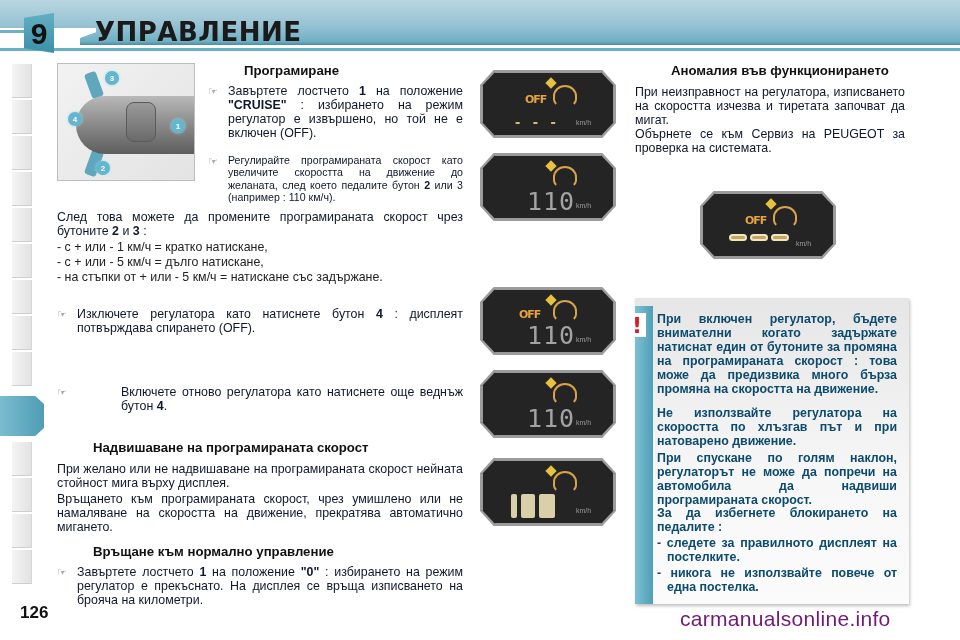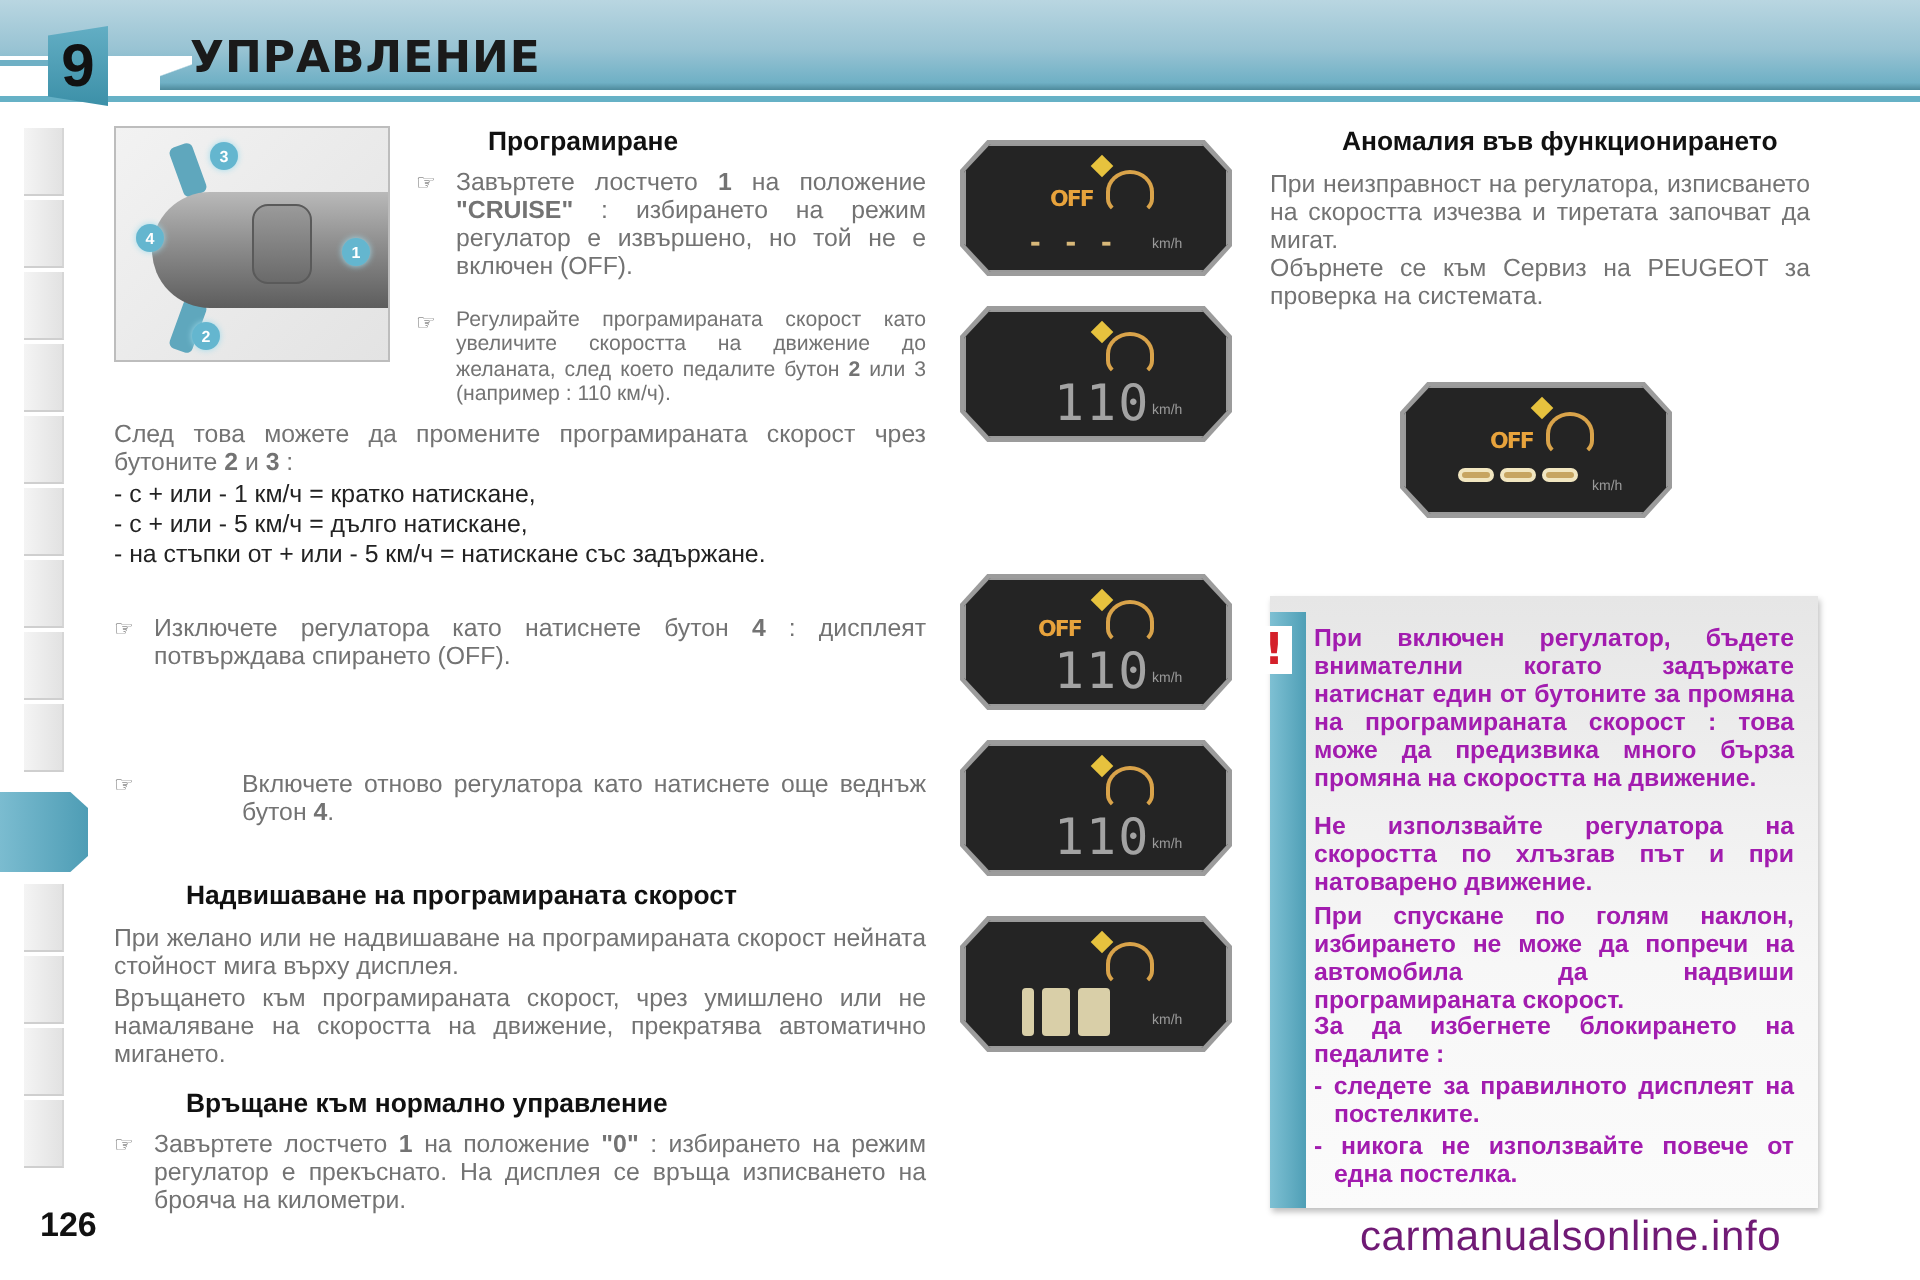--- a/index.html
+++ b/index.html
@@ -24,21 +24,21 @@
       background: linear-gradient(160deg, #ffffff 49%, transparent 51%);
     }
     .chapter-badge {
       position: absolute; left: 24px; top: 13px; width: 30px; height: 40px;
       background: linear-gradient(to bottom, #63aec4, #3c90a8);
       clip-path: polygon(0 12%, 100% 0, 100% 100%, 0 88%);
       display: flex; align-items: center; justify-content: center;
     }
     .chapter-num { font-weight: bold; font-size: 30px; color: #111; font-family: "Liberation Sans", sans-serif; line-height: 1; margin-top: 2px; }
     .header-title {
-      position: absolute; left: 95px; top: 17px; font-size: 22px; font-weight: bold; color: #1a1a1a;
+      position: absolute; left: 95px; top: 17px; font-size: 26px; font-weight: bold; color: #1a1a1a;
       letter-spacing: 0.5px; font-family: "DejaVu Sans", sans-serif;
     }
 
     
     .sidebar { position: absolute; left: 12px; top: 64px; width: 20px; height: 540px; }
     .side-tab {
       position: absolute; left: 0; width: 20px; height: 34px;
       background: linear-gradient(to right, #f4f4f4, #e2e2e2);
       border-right: 1px solid #d6d6d6; border-bottom: 1px solid #cfcfcf;
     }
@@ -65,21 +65,21 @@
     }
     .stalk-lever { position: absolute; width: 12px; height: 26px; background: #5fa7bd; border-radius: 3px; }
     .callout {
       position: absolute; width: 14px; height: 14px; border-radius: 50%;
       background: #64b6cf; color: #ffffff; font-size: 8px; font-weight: bold;
       display: flex; align-items: center; justify-content: center; box-shadow: 0 0 3px #9fdcec;
     }
 
     
     .h2 { position: absolute; font-weight: bold; font-size: 13.2px; color: #111; padding-left: 36px; }
-    .para { position: absolute; font-size: 12.4px; line-height: 14px; color: #737373; text-align: justify; }
+    .para { position: absolute; font-size: 12.4px; line-height: 14px; color: #0f172a; text-align: justify; }
     .para.small { font-size: 10.6px; line-height: 12.4px; }
     .bullet-row { position: absolute; display: flex; }
     .bullet-icon { width: 20px; flex: 0 0 20px; font-size: 11px; color: #555; padding-top: 1px; }
     .b { font-weight: bold; }
     .dash-list { position: absolute; font-size: 12.4px; line-height: 14px; color: #222; }
 
     
     .lcd {
       position: absolute; width: 132px; height: 64px; background: #242424;
       clip-path: polygon(10% 0, 90% 0, 100% 22%, 100% 78%, 90% 100%, 10% 100%, 0 78%, 0 22%);
@@ -111,21 +111,21 @@
     }
     .warn-stripe {
       position: absolute; left: 635px; top: 306px; width: 18px; height: 298px;
       background: linear-gradient(to right, #7ec0d3, #4f9fb6);
     }
     .warn-icon {
       position: absolute; left: 628px; top: 313px; width: 18px; height: 24px; background: #ffffff;
       display: flex; align-items: center; justify-content: center; color: #d4202a; font-weight: bold; font-size: 22px;
       font-family: "DejaVu Sans", sans-serif;
     }
-    .warn-text { position: absolute; left: 657px; font-size: 12.4px; line-height: 14px; font-weight: bold; color: #a21caf; text-align: justify; width: 240px; }
+    .warn-text { position: absolute; left: 657px; font-size: 12.4px; line-height: 14px; font-weight: bold; color: #0c4a6e; text-align: justify; width: 240px; }
 
     .watermark { position: absolute; left: 680px; top: 607px; font-size: 21px; color: #701a75; letter-spacing: 0.3px; }
   </style>
 </head>
 <body>
 
 <div class="header"></div>
 <div class="header-left-cut"></div>
 <div class="header-left-line"></div>
 <div class="header-slope"></div>
@@ -266,18 +266,18 @@
     <div class="seg" style="width:16px"></div>
   </div>
   <div class="lcd-unit">km/h</div>
 </div>
 
 <div class="warn-box"></div>
 <div class="warn-stripe"></div>
 <div class="warn-icon">!</div>
 <div class="warn-text" style="top:312px">При включен регулатор, бъдете внимателни когато задържате натиснат един от бутоните за промяна на програмираната скорост : това може да предизвика много бърза промяна на скоростта на движение.</div>
 <div class="warn-text" style="top:406px">Не използвайте регулатора на скоростта по хлъзгав път и при натоварено движение.</div>
-<div class="warn-text" style="top:451px">При спускане по голям наклон, избирането не може да попречи на автомобила да надвиши програмираната скорост.</div>
+<div class="warn-text" style="top:451px">При спускане по голям наклон, регулаторът не може да попречи на автомобила да надвиши програмираната скорост.</div>
 <div class="warn-text" style="top:506px">За да избегнете блокирането на педалите :</div>
 <div class="warn-text" style="top:536px; padding-left:10px; text-indent:-10px">- следете за правилното дисплеят на постелките.</div>
 <div class="warn-text" style="top:566px; padding-left:10px; text-indent:-10px">- никога не използвайте повече от една постелка.</div>
 
 <div class="watermark">carmanualsonline.info</div>
 
 </body></html>

